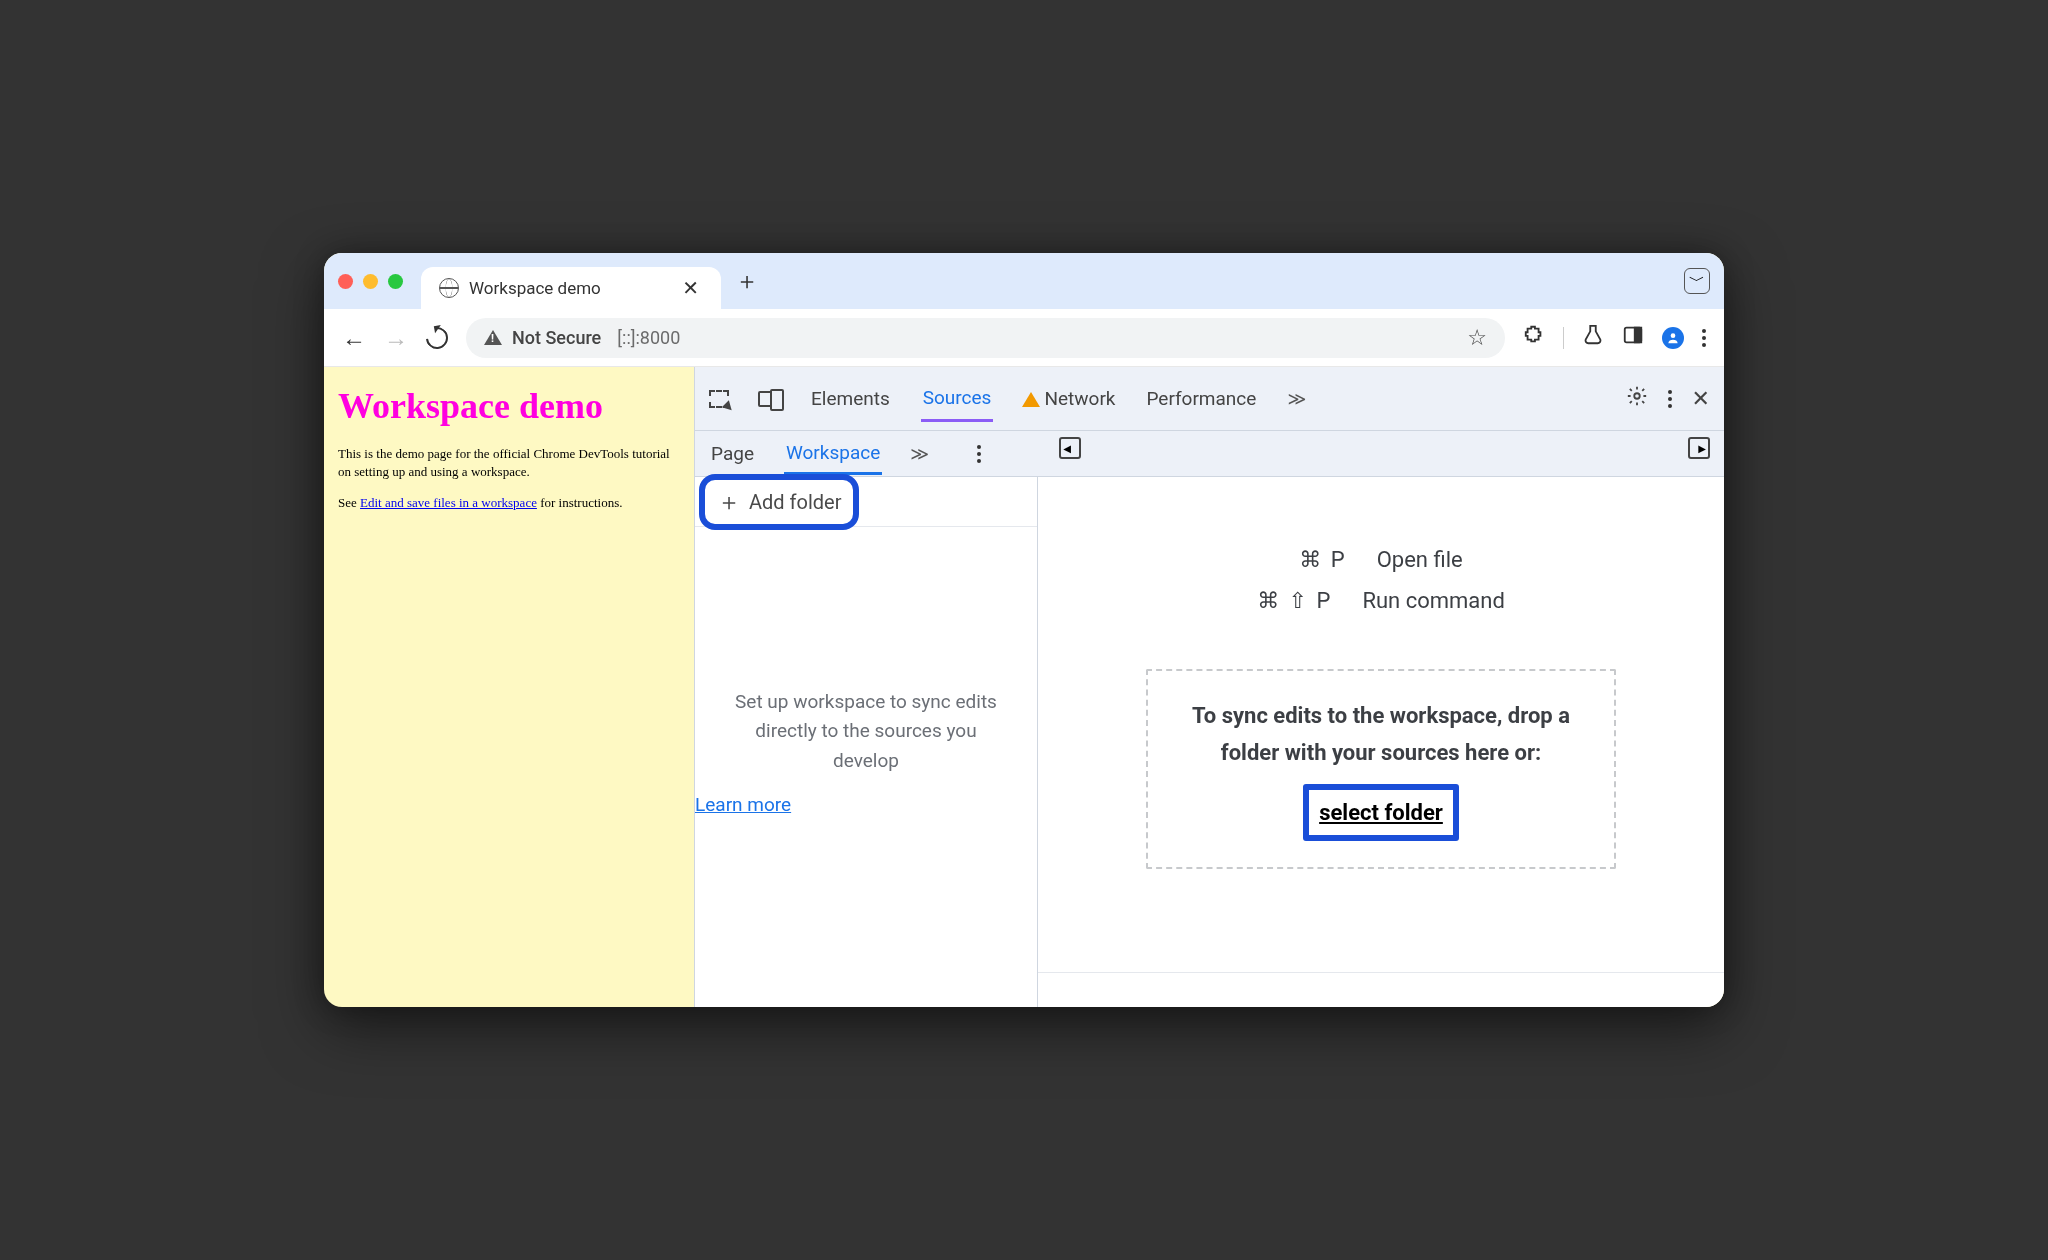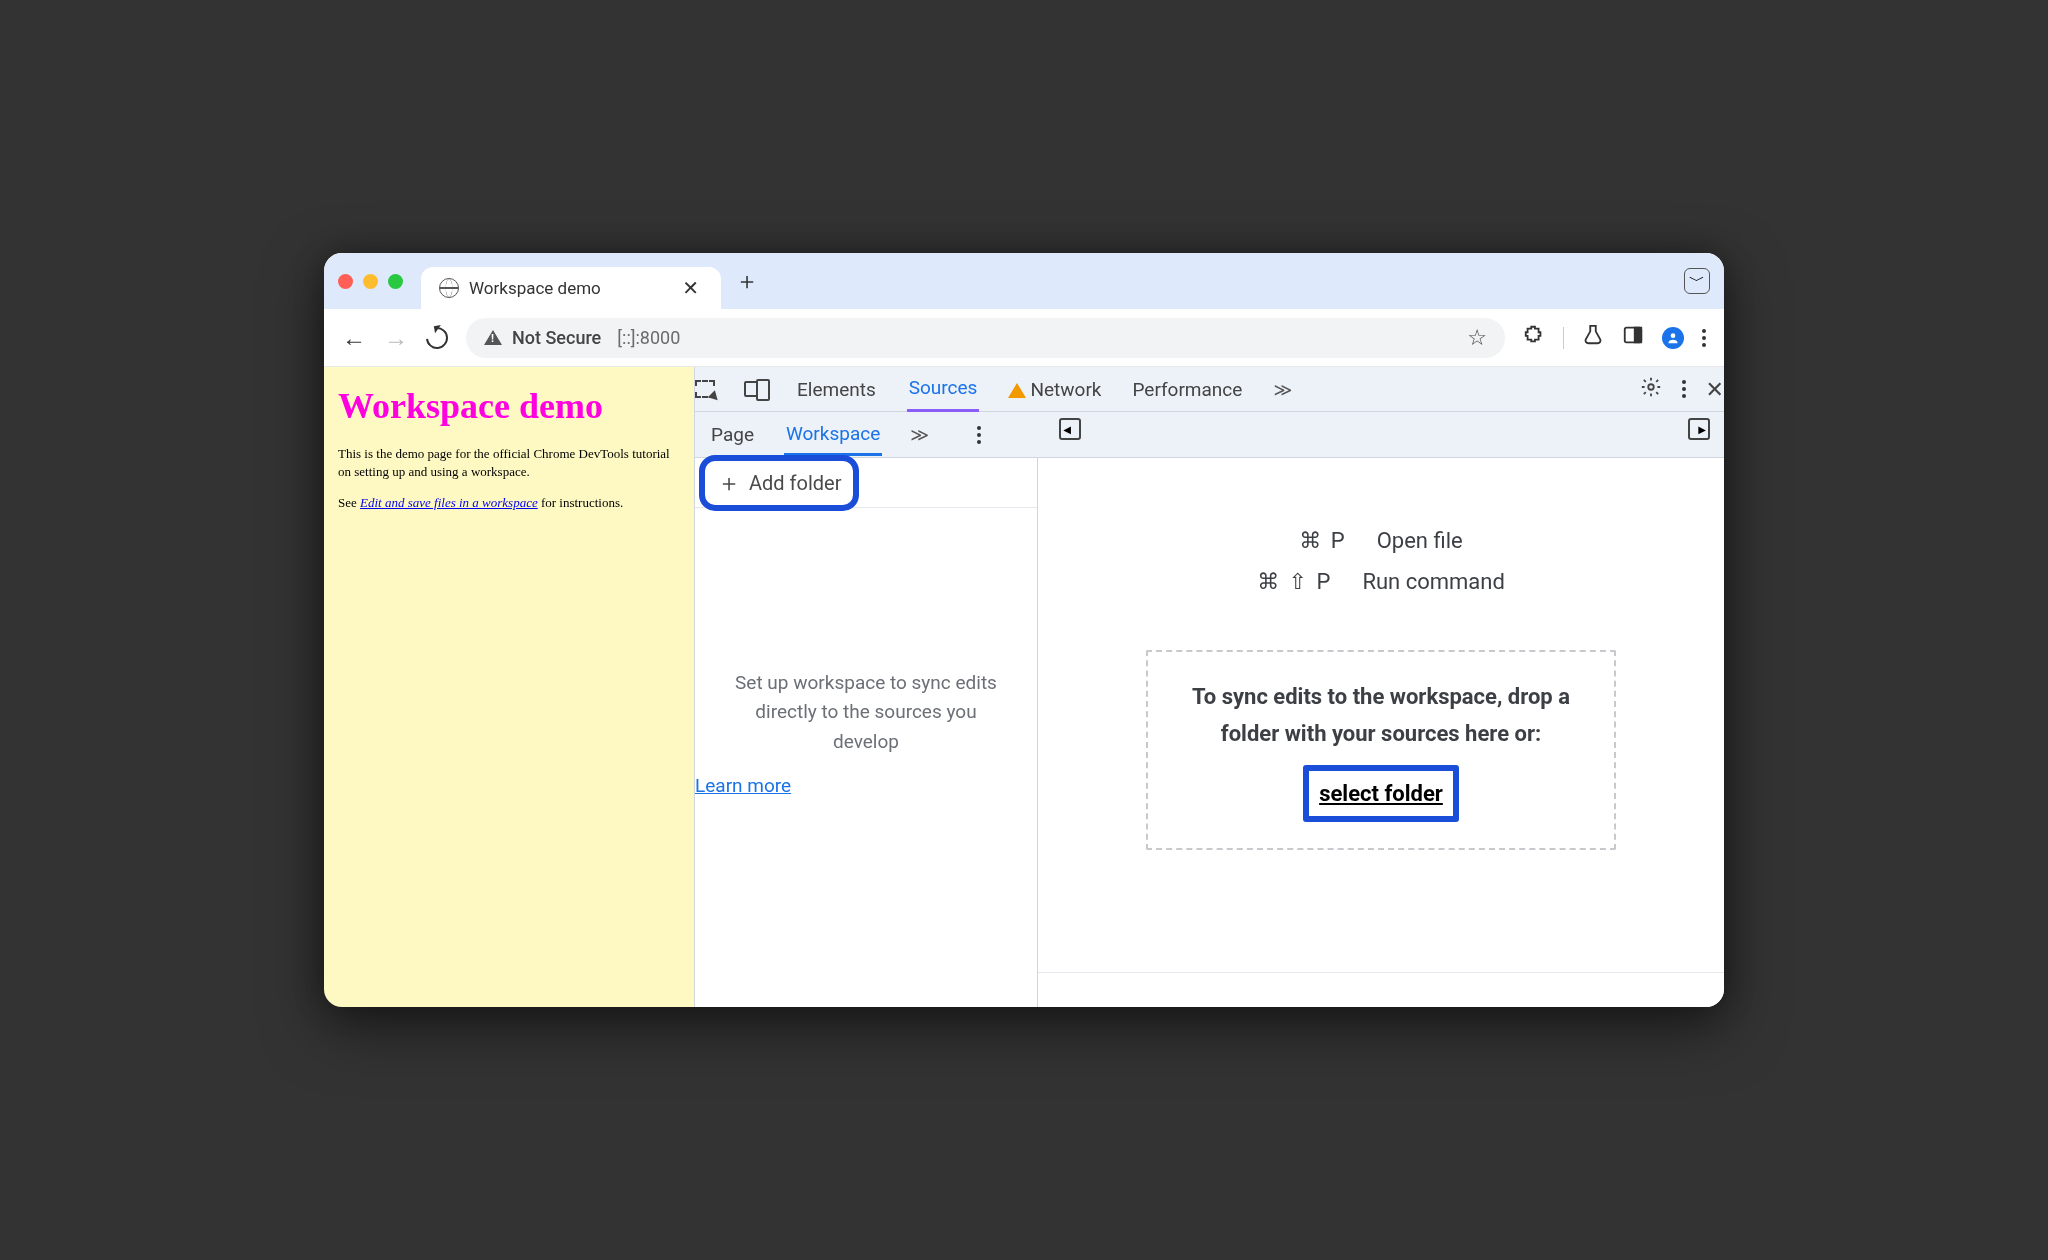--- a/index.html
+++ b/index.html
@@ -104,26 +104,26 @@
     .profile svg { width:14px; height:14px; fill:#fff; }
     .dots-v { display:flex; flex-direction:column; gap:3px; cursor:pointer; }
     .dots-v span { width:4px; height:4px; border-radius:50%; background:#333; }
     
     .content { display: flex; height: 640px; }
     .page {
       width: 370px; padding: 18px 14px; font-family: "Times New Roman", serif;
     }
     .page h1 { font-size: 36px; font-weight: bold; color: #ff00e0; margin-bottom: 18px; }
     .page p { font-size: 13px; line-height: 1.35; color:#000; margin-bottom: 14px; }
-    .page a { color: #0000ee; text-decoration: underline; font-style: italic; }
+    .page a { color: #0000ee; text-decoration: underline; }
     
     .devtools { flex: 1; display: flex; flex-direction: column; border-left: 1px solid #cfd6e0; background: #fff; }
     .dt-top {
-      background: #edf1f8; height: 45px;
-      display: flex; align-items: center; padding: 0 0; gap: 29px;
+      background: #edf1f8; height: 64px;
+      display: flex; align-items: center; padding: 0 14px; gap: 29px;
       border-bottom: 1px solid #cfd6e0;
       font-size: 19px;
     }
     .dt-tab { color: #444; cursor: pointer; padding: 10px 2px; }
     .dt-tab.active { color: #1a73e8; border-bottom: 3px solid #8b5cf6; }
     .dt-warn {
       width:0; height:0; border-left: 9px solid transparent;
       border-right: 9px solid transparent; border-bottom: 15px solid #f29900;
       display:inline-block; margin-right:4px; position: relative; top:2px;
     }

